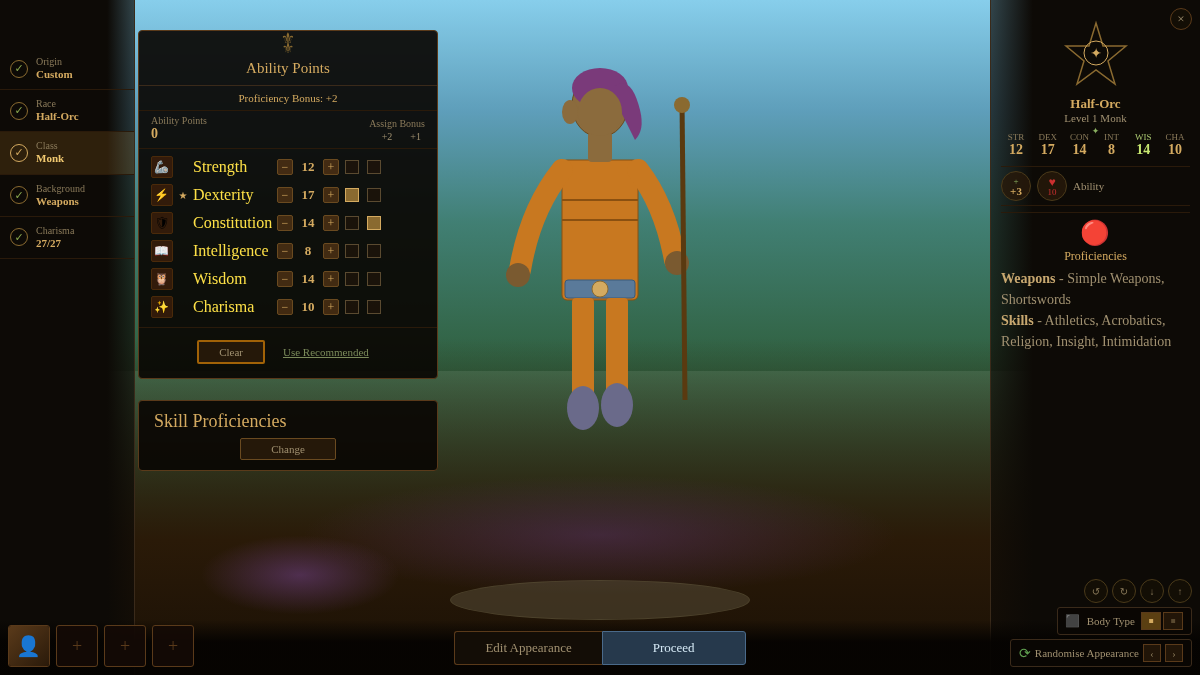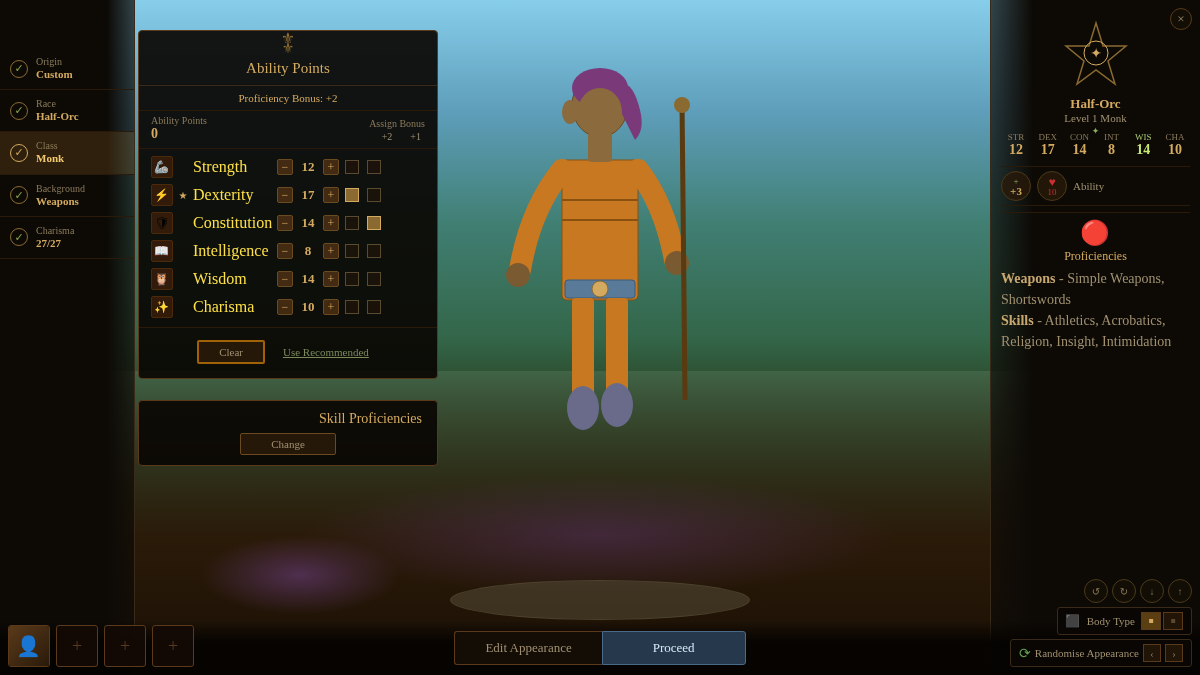--- a/index.html
+++ b/index.html
@@ -248,23 +248,23 @@
       top: 400px;
       width: 300px;
       background: rgba(10, 7, 3, 0.92);
       border: 1px solid #5a3a1a;
       border-radius: 4px;
       z-index: 20;
       padding: 10px 15px;
     }
 
     .skill-title {
-      text-align: right;
+      text-align: left;
       color: #d4aa60;
-      font-size: 14px;
+      font-size: 18px;
       margin-bottom: 6px;
     }
 
     .skill-list {
       color: #a09070;
       font-size: 11px;
       line-height: 1.5;
       margin-bottom: 8px;
     }
 

